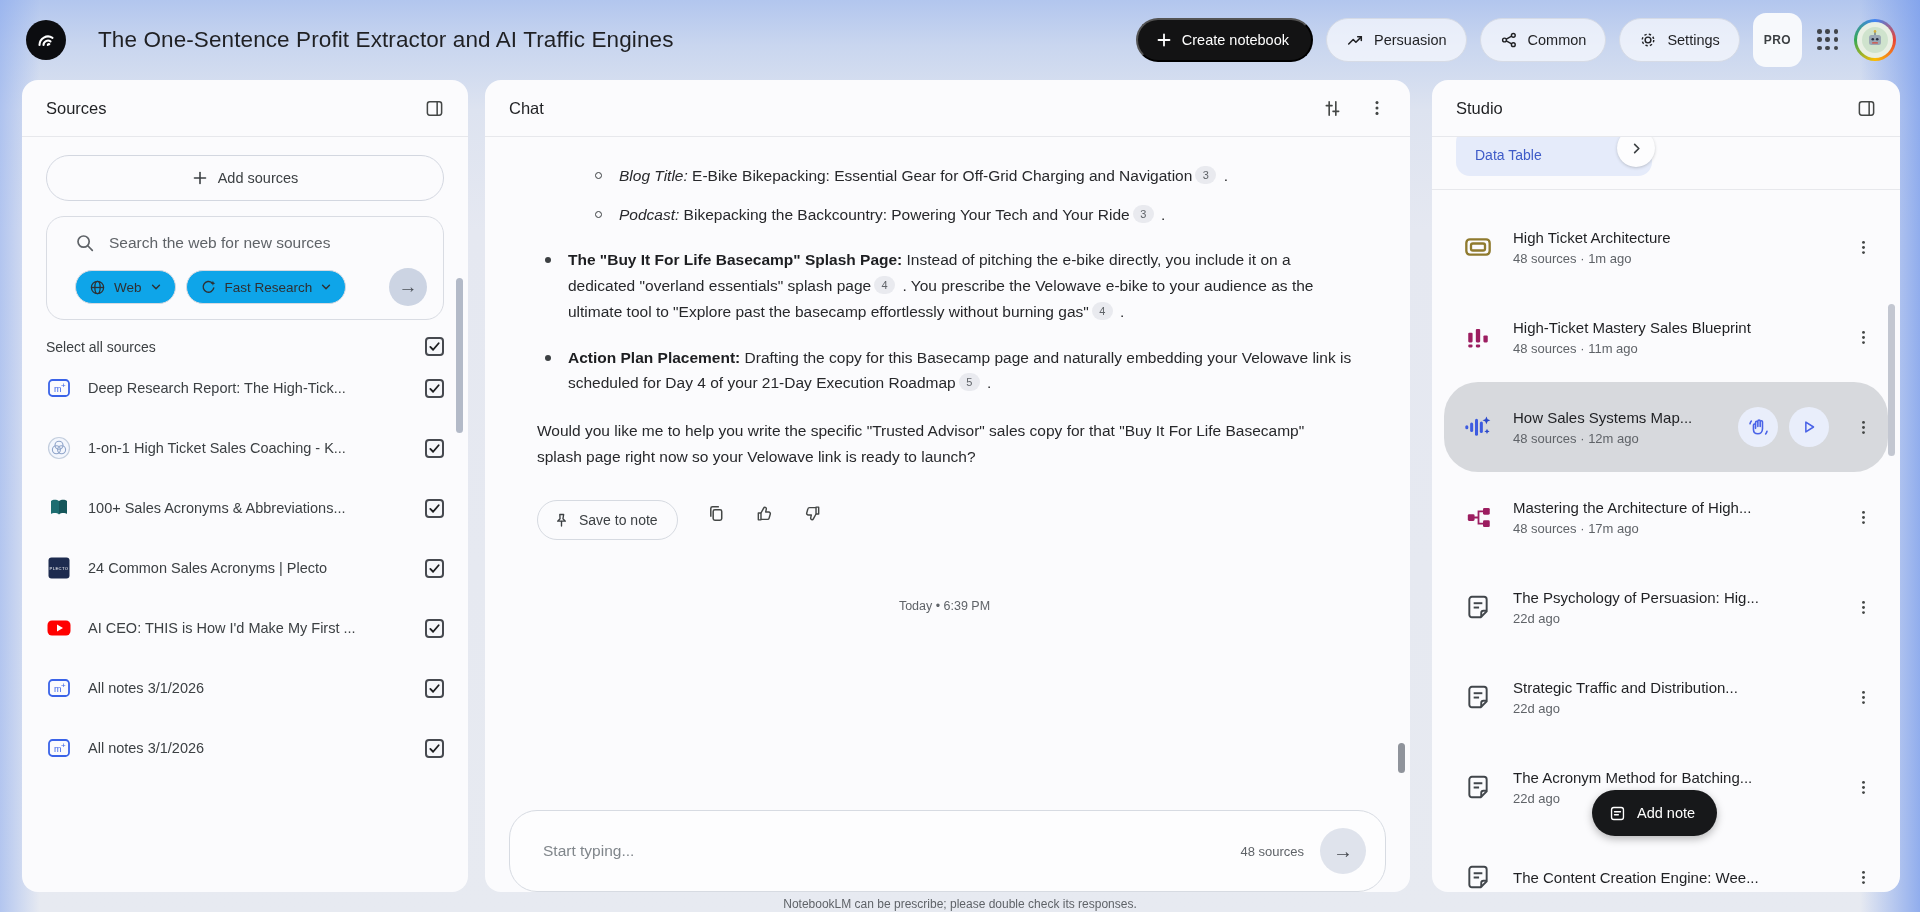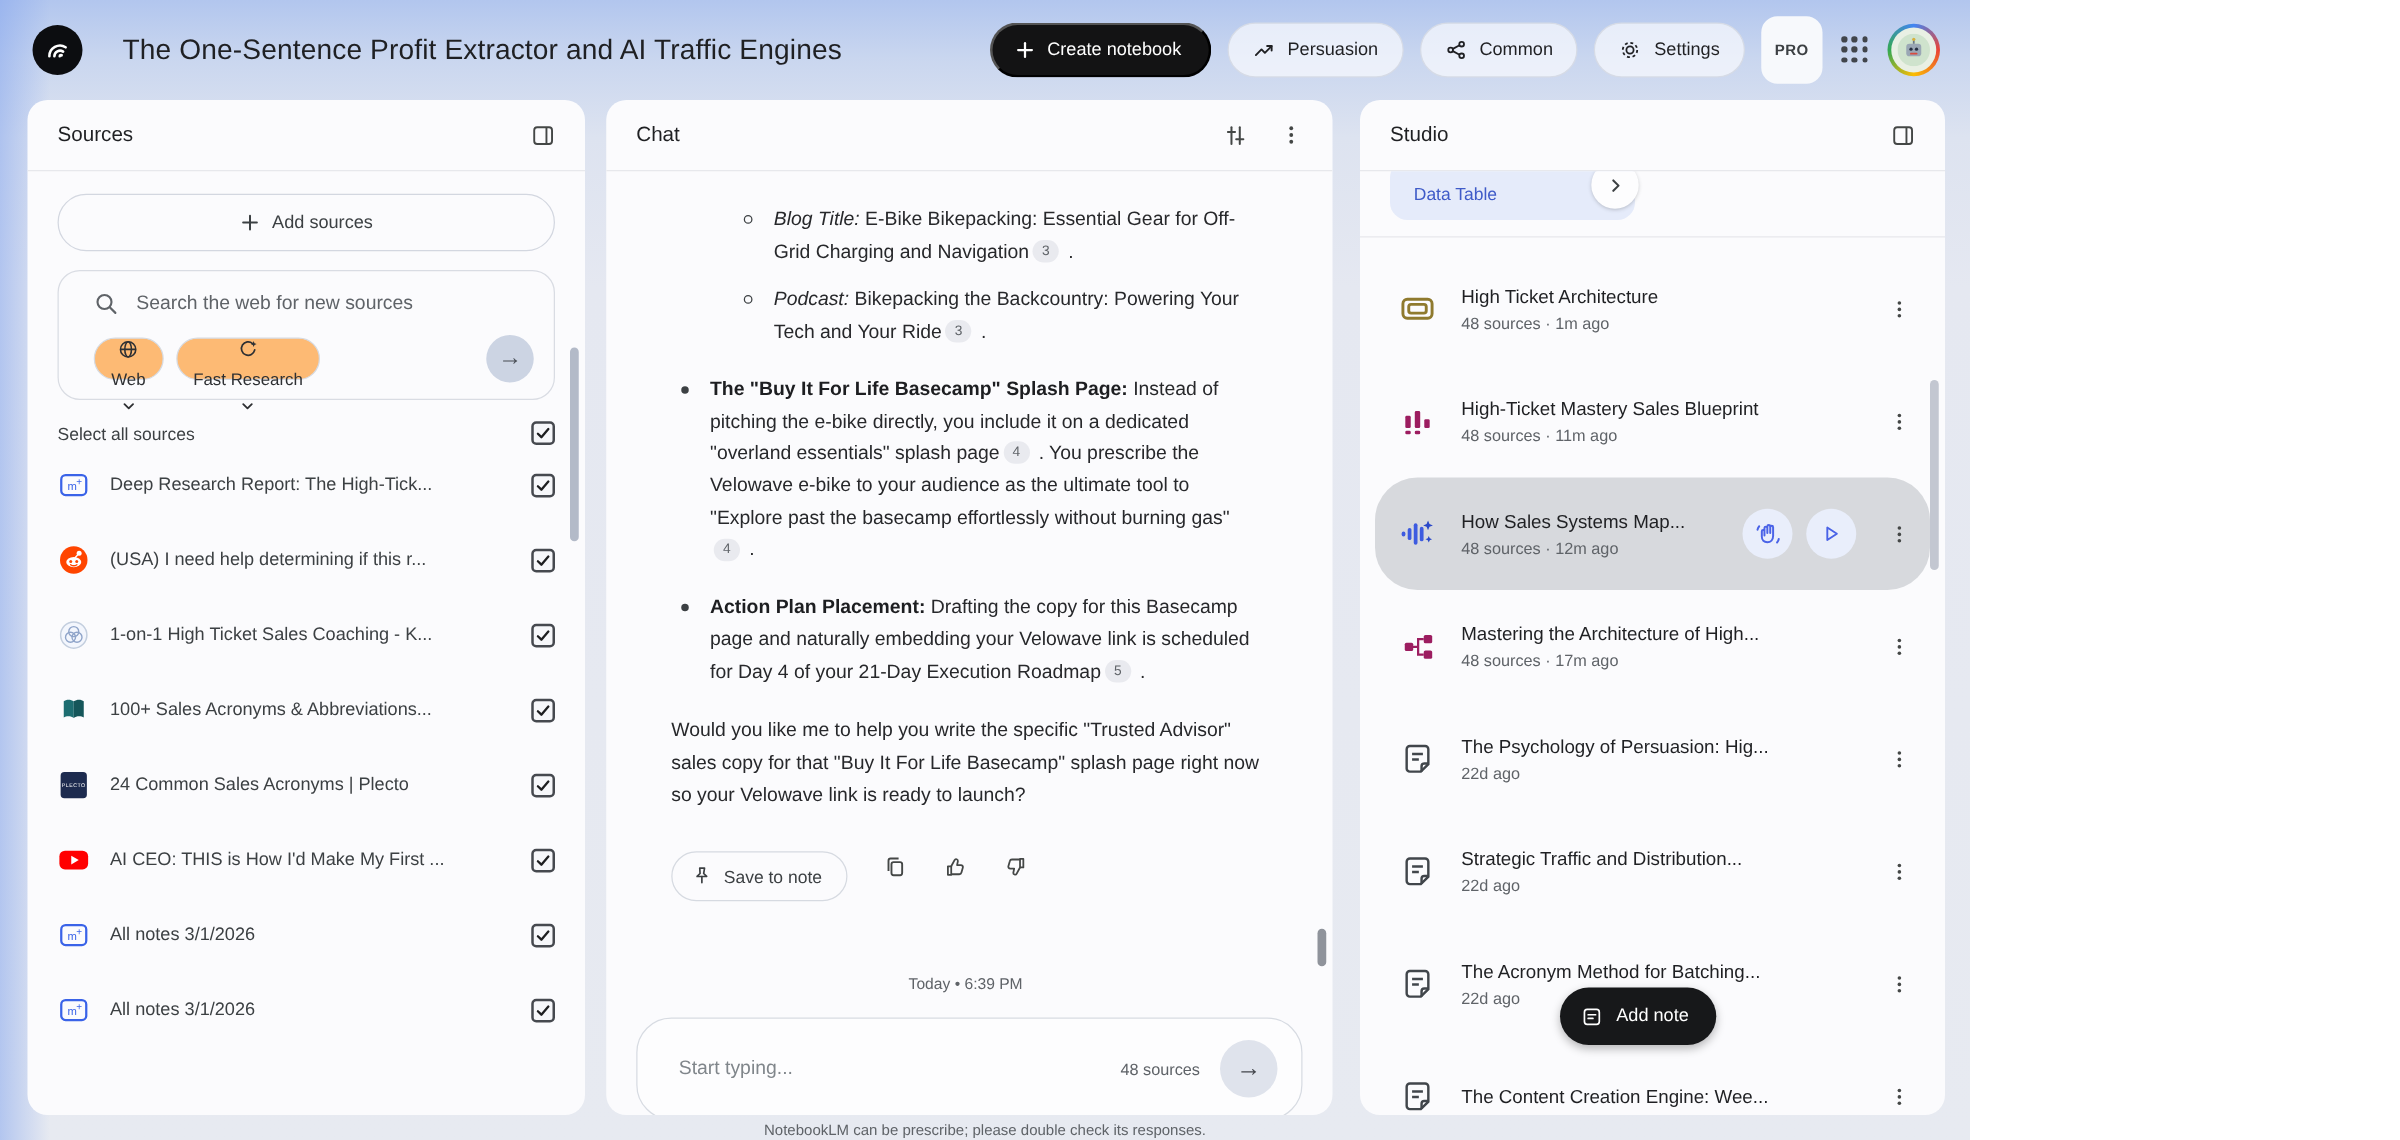--- a/index.html
+++ b/index.html
@@ -1,18 +1,18 @@
 <!DOCTYPE html>
 <html><head>
 <meta charset="utf-8">
 <style>
   * { margin:0; padding:0; box-sizing:border-box; }
   html,body { width:1920px; height:912px; }
   body { font-family:"Liberation Sans","DejaVu Sans",sans-serif; color:#202124; overflow:hidden; }
-  .app { position:relative; width:1576px; height:912px;
+  .app { position:relative; width:1920px; height:912px;
     background:
       linear-gradient(90deg, rgba(136,168,238,.55) 0, rgba(136,168,238,0) 40px, rgba(136,168,238,0) 1860px, rgba(116,153,236,.75) 1920px),
       linear-gradient(180deg,#b2c6ee 0,#c9d6ef 46px,#dde3f0 110px,#e5e8f1 230px,#e7eaf1 100%);
   }
   svg { display:block; }
 
   
   .hdr { height:80px; display:flex; align-items:center; padding:0 24px 0 26px; }
   .logo { width:40px; height:40px; border-radius:50%; background:#0c0d10; display:flex; align-items:center; justify-content:center; flex:none; }
   .hdr-title { margin-left:32px; font-size:22.5px; color:#1f2023; letter-spacing:.1px; white-space:nowrap; }
@@ -36,21 +36,21 @@
   .p-hdr .hicons { display:flex; align-items:center; gap:26px; color:#444746; }
   .iconbtn { color:#444746; cursor:pointer; background:none; border:none; display:flex; align-items:center; }
 
   
   .add-src { margin:18px 24px 0; height:46px; border:1px solid #d3d7e0; border-radius:24px; display:flex; align-items:center; justify-content:center; gap:10px; font-size:14.5px; color:#3c4043; background:transparent; cursor:pointer; }
   .search-card { margin:15px 24px 0; border:1.5px solid #d9dce3; border-radius:18px; padding:16px 16px 13px 28px; }
   .search-row { display:flex; align-items:center; gap:14px; color:#5f6368; font-size:15.5px; }
   .search-row input { border:none; outline:none; background:transparent; font-size:15.5px; color:#3c4043; flex:1; font-family:inherit; }
   .search-row input::placeholder { color:#5f6368; }
   .chips-row { display:flex; align-items:center; gap:10px; margin-top:15px; }
-  .chip { display:flex; align-items:center; gap:8px; height:34px; padding:0 13px; border:1px solid #d6dae1; border-radius:17px; font-size:13.5px; color:#2e3033; background:#fdba74; cursor:pointer;flex-direction:column; }
+  .chip { display:flex; align-items:center; gap:8px; height:34px; padding:0 13px; border:1px solid #d6dae1; border-radius:17px; font-size:13.5px; color:#2e3033; background:#0ea5e9; cursor:pointer; }
   .go-btn { margin-left:auto; width:38px; height:38px; border-radius:50%; background:#ccd4e3; color:#4a4f57; display:flex; align-items:center; justify-content:center; font-size:19px; border:none; cursor:pointer; }
   .select-row { margin:17px 24px 2px; display:flex; align-items:center; justify-content:space-between; font-size:14px; color:#3c4043; }
   .src-row { height:60px; padding:0 24px; display:flex; align-items:center; gap:16px; cursor:pointer; }
   .src-icon { width:26px; height:26px; flex:none; display:flex; align-items:center; justify-content:center; }
   .src-label { flex:1; min-width:0; font-size:14.5px; color:#3c4043; white-space:nowrap; overflow:hidden; text-overflow:ellipsis; }
   .cbx { width:19px; height:19px; flex:none; border:2px solid #46494f; border-radius:4px; color:#1d1e20; display:flex; align-items:center; justify-content:center; cursor:pointer; background:#f6f7fa; }
   .scroll-thumb { position:absolute; width:7px; border-radius:4px; }
 
   
   .chat-body { flex:1; padding:26px 58px 0 52px; font-size:15.5px; line-height:1.66; color:#27282b; position:relative; }
@@ -256,39 +256,20 @@
             <span class="src-label">Deep Research Report: The High-Tick...</span>
             <span class="cbx">
               <svg width="13" height="13" viewBox="0 0 14 14" fill="none" stroke="#1d1e20" stroke-width="2" stroke-linecap="round" stroke-linejoin="round">
                 <path d="M2.5 7.5l3 3 6-7"></path>
               </svg>
             </span>
           </div>
           <div class="src-row">
             <span class="src-icon">
               <svg width="24" height="24" viewBox="0 0 24 24">
-                <circle cx="12" cy="12" r="11" fill="#ff4500"></circle>
-                <ellipse cx="12" cy="13.6" rx="6" ry="4.1" fill="#fff"></ellipse>
-                <circle cx="16.3" cy="6.6" r="2" fill="#fff"></circle>
-                <line x1="12.8" y1="10.4" x2="15.8" y2="7.2" stroke="#fff" stroke-width="1.2"></line>
-                <circle cx="9.6" cy="13.2" r="1.2" fill="#ff4500"></circle>
-                <circle cx="14.4" cy="13.2" r="1.2" fill="#ff4500"></circle>
-                <path d="M9.5 15.8c1.6 1.1 3.4 1.1 5 0" stroke="#ff4500" stroke-width="1.1" fill="none" stroke-linecap="round"></path>
-              </svg>
-            </span>
-            <span class="src-label">(USA) I need help determining if this r...</span>
-            <span class="cbx">
-              <svg width="13" height="13" viewBox="0 0 14 14" fill="none" stroke="#1d1e20" stroke-width="2" stroke-linecap="round" stroke-linejoin="round">
-                <path d="M2.5 7.5l3 3 6-7"></path>
-              </svg>
-            </span>
-          </div>
-          <div class="src-row">
-            <span class="src-icon">
-              <svg width="24" height="24" viewBox="0 0 24 24">
                 <circle cx="12" cy="12" r="10.5" fill="#f3f6fd" stroke="#c3cede" stroke-width="1.2"></circle>
                 <circle cx="12" cy="9.3" r="4" fill="none" stroke="#8fa4c9" stroke-width="1.1"></circle>
                 <circle cx="9.4" cy="13.8" r="4" fill="none" stroke="#8fa4c9" stroke-width="1.1"></circle>
                 <circle cx="14.6" cy="13.8" r="4" fill="none" stroke="#8fa4c9" stroke-width="1.1"></circle>
               </svg>
             </span>
             <span class="src-label">1-on-1 High Ticket Sales Coaching - K...</span>
             <span class="cbx">
               <svg width="13" height="13" viewBox="0 0 14 14" fill="none" stroke="#1d1e20" stroke-width="2" stroke-linecap="round" stroke-linejoin="round">
                 <path d="M2.5 7.5l3 3 6-7"></path>

